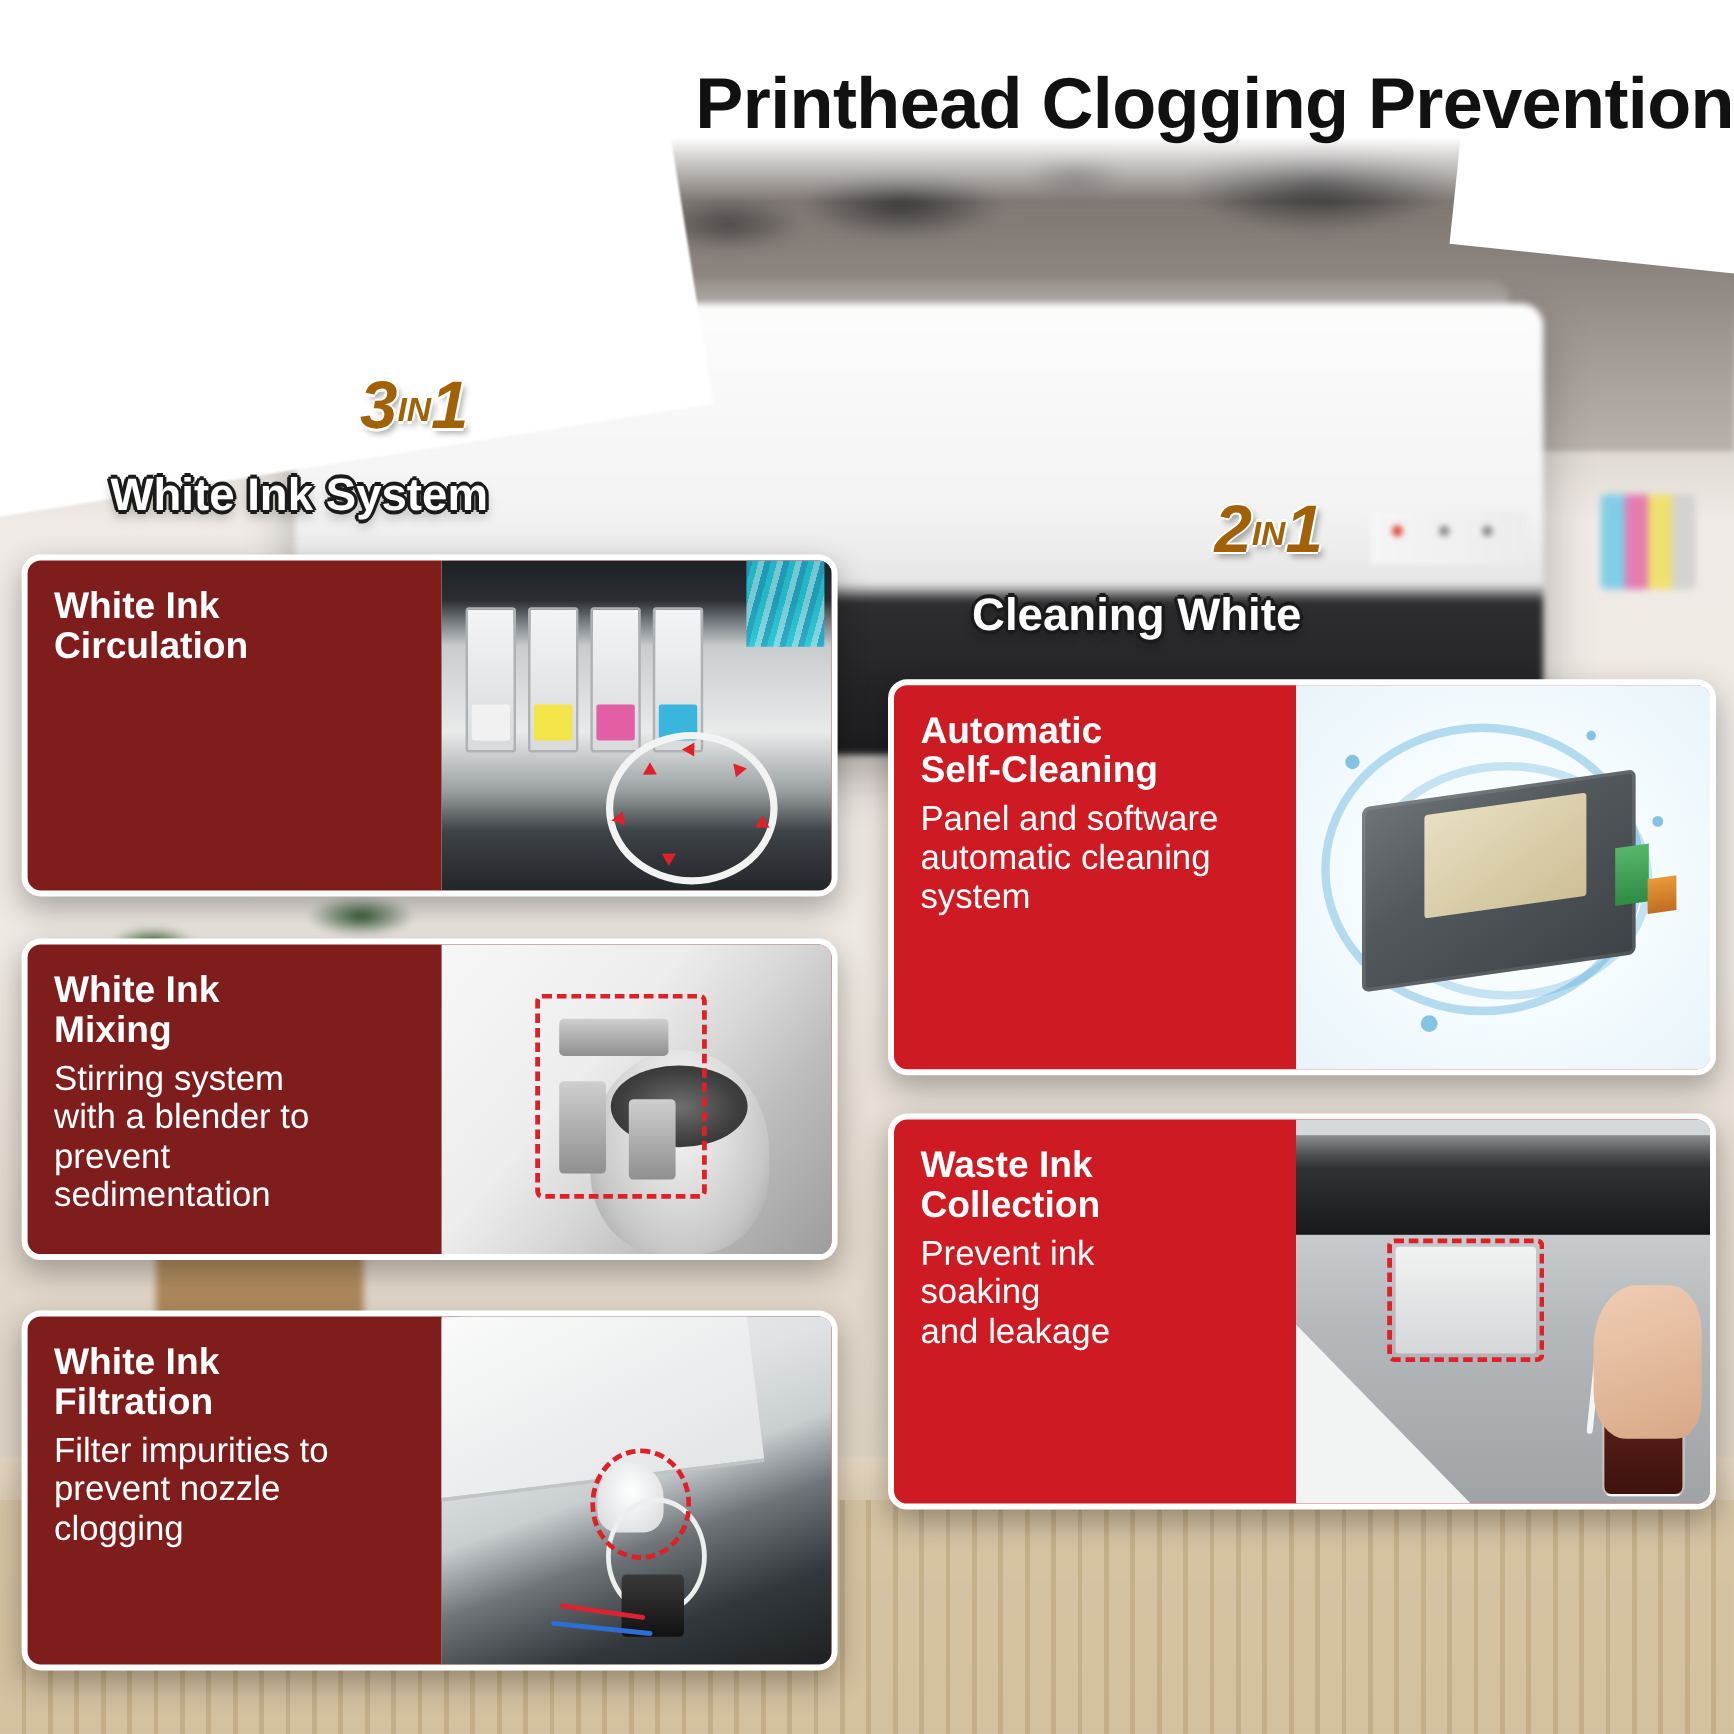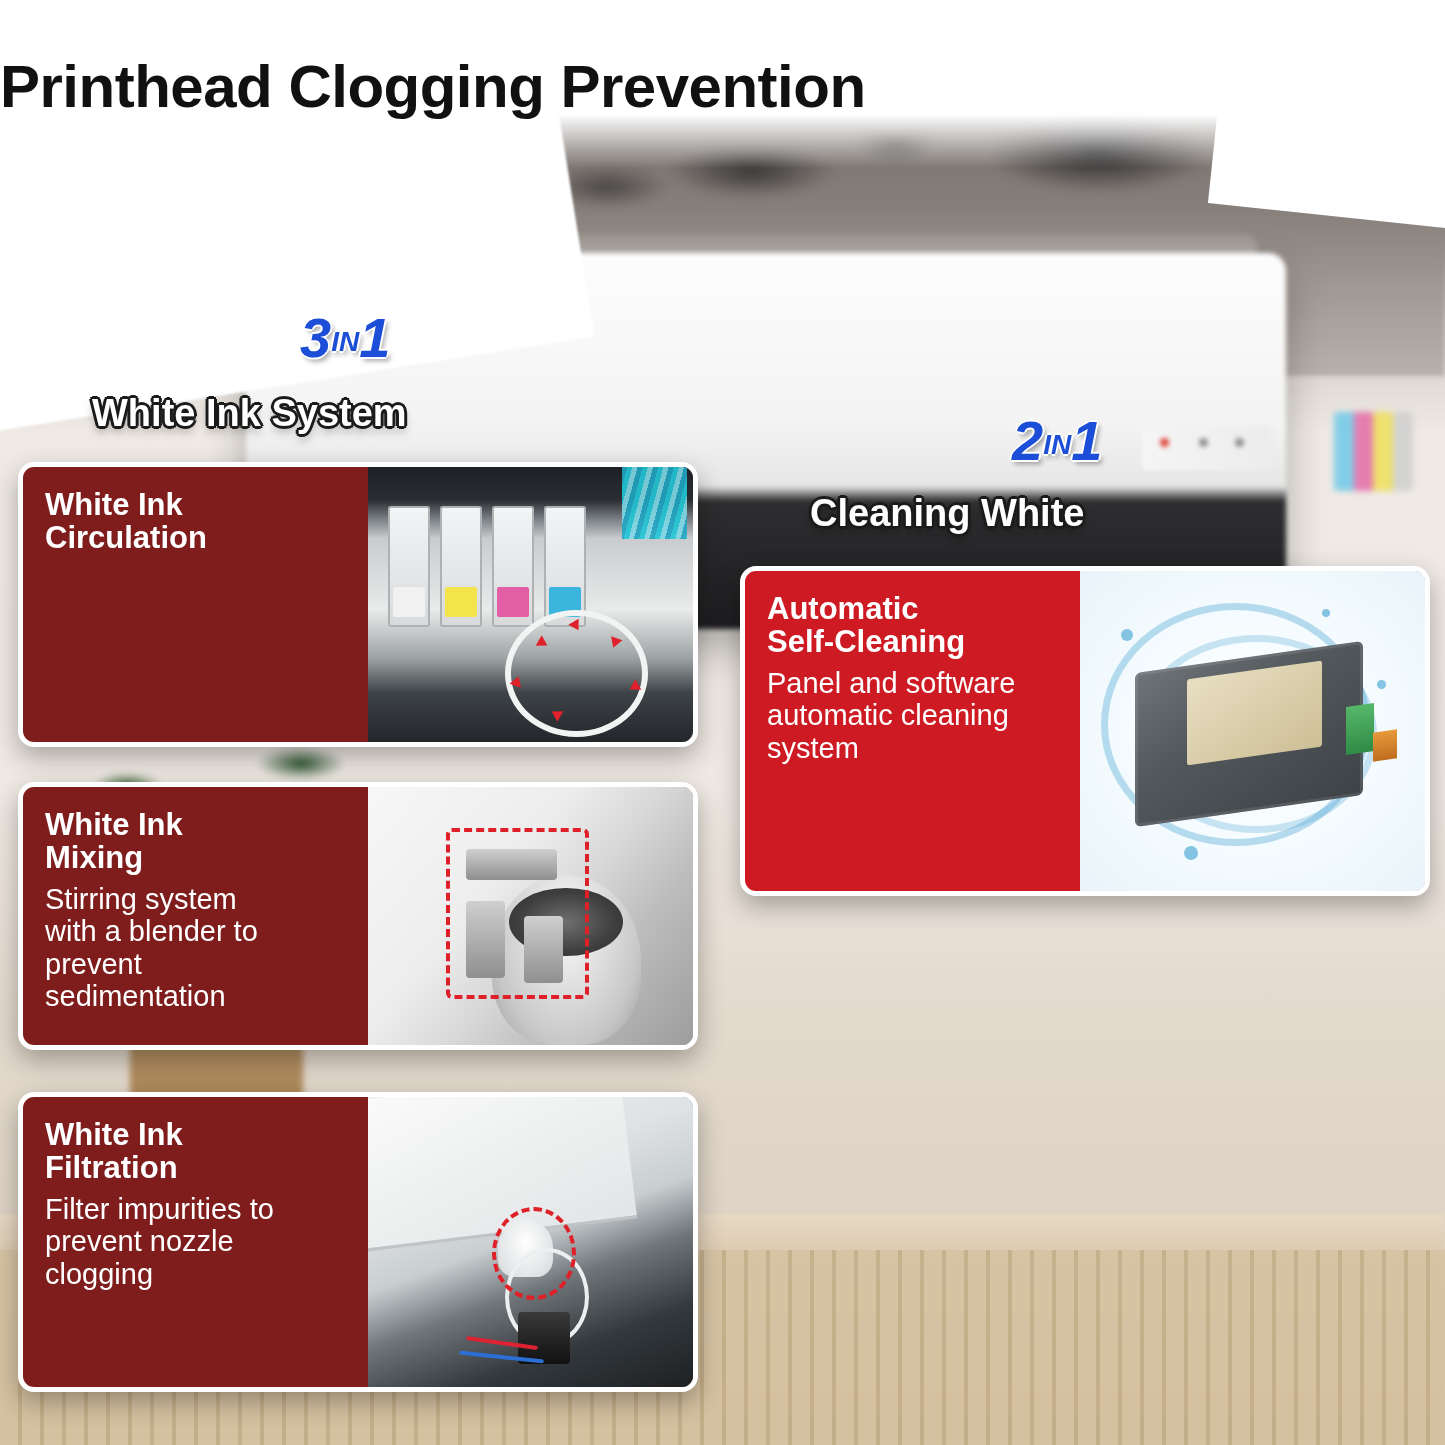--- a/index.html
+++ b/index.html
@@ -106,21 +106,21 @@
     background:#fff; transform: rotate(6deg);
   }
 
   
   .title-band {
     position:absolute; left:0; top:0; width:100%; height: 11.6%;
     background: linear-gradient(180deg,#ffffff 0%, #ffffff 68%, rgba(255,255,255,0) 100%);
   }
   .title {
     position:absolute; left:0; top:52px; width:100%;
-    text-align:left;
+    text-align:right;
     font-size: 60px; font-weight: 800; letter-spacing: -0.5px;
     color:#111;
   }
 
   
   .sec-head {
     position:absolute;
     font-size: 38px; font-weight: 800;
     color:#fff;
     -webkit-text-stroke: 0px;
@@ -129,21 +129,21 @@
       2px 2px 0 #1b1b1b, -2px 2px 0 #1b1b1b, 2px -2px 0 #1b1b1b, -2px -2px 0 #1b1b1b,
       0 6px 10px rgba(0,0,0,.35);
     white-space:nowrap;
   }
   #sec-left { left: 92px; top: 392px; }
   #sec-right { left: 810px; top: 492px; }
 
   .badge {
     position:absolute;
     font-weight: 900; font-style: italic;
-    color:#1d4ed8;
+    color:#a16207;
     text-shadow: 2px 0 0 #fff, -2px 0 0 #fff, 0 2px 0 #fff, 0 -2px 0 #fff, 3px 4px 5px rgba(0,0,0,.35);
     white-space:nowrap;
   }
   .badge .big { font-size: 56px; }
   .badge .mid { font-size: 28px; vertical-align: 6px; }
   #badge-left { left: 300px; top: 305px; }
   #badge-right { left: 1012px; top: 408px; }
 
   
   .card {
@@ -465,14 +465,35 @@
         <div class="drop" style="left:30%; top:86%; width:14px; height:14px"></div>
         <div class="drop" style="left:70%; top:12%; width:8px; height:8px"></div>
         <div class="body"></div>
         <div class="gold"></div>
         <div class="green"></div>
         <div class="orange"></div>
       </div>
     </div>
   </div>
 
+  <div class="card red" id="card-waste">
+    <div class="text">
+      <div class="h">Waste Ink
+Collection</div>
+      <div class="p">Prevent ink
+soaking
+and leakage</div>
+    </div>
+    <div class="photo">
+      <div class="ph-waste">
+        <div class="rail"></div>
+        <div class="blackbar"></div>
+        <div class="pad"></div>
+        <div class="dashbox" style="left:22%; top:31%; width:38%; height:32%;"></div>
+        <div class="diag-white"></div>
+        <div class="tube2" style="right:27%; top:52%; height:30%; transform:rotate(6deg)"></div>
+        <div class="bottle"></div>
+        <div class="hand"></div>
+      </div>
+    </div>
+  </div>
 
 </div>
 
 </body></html>

